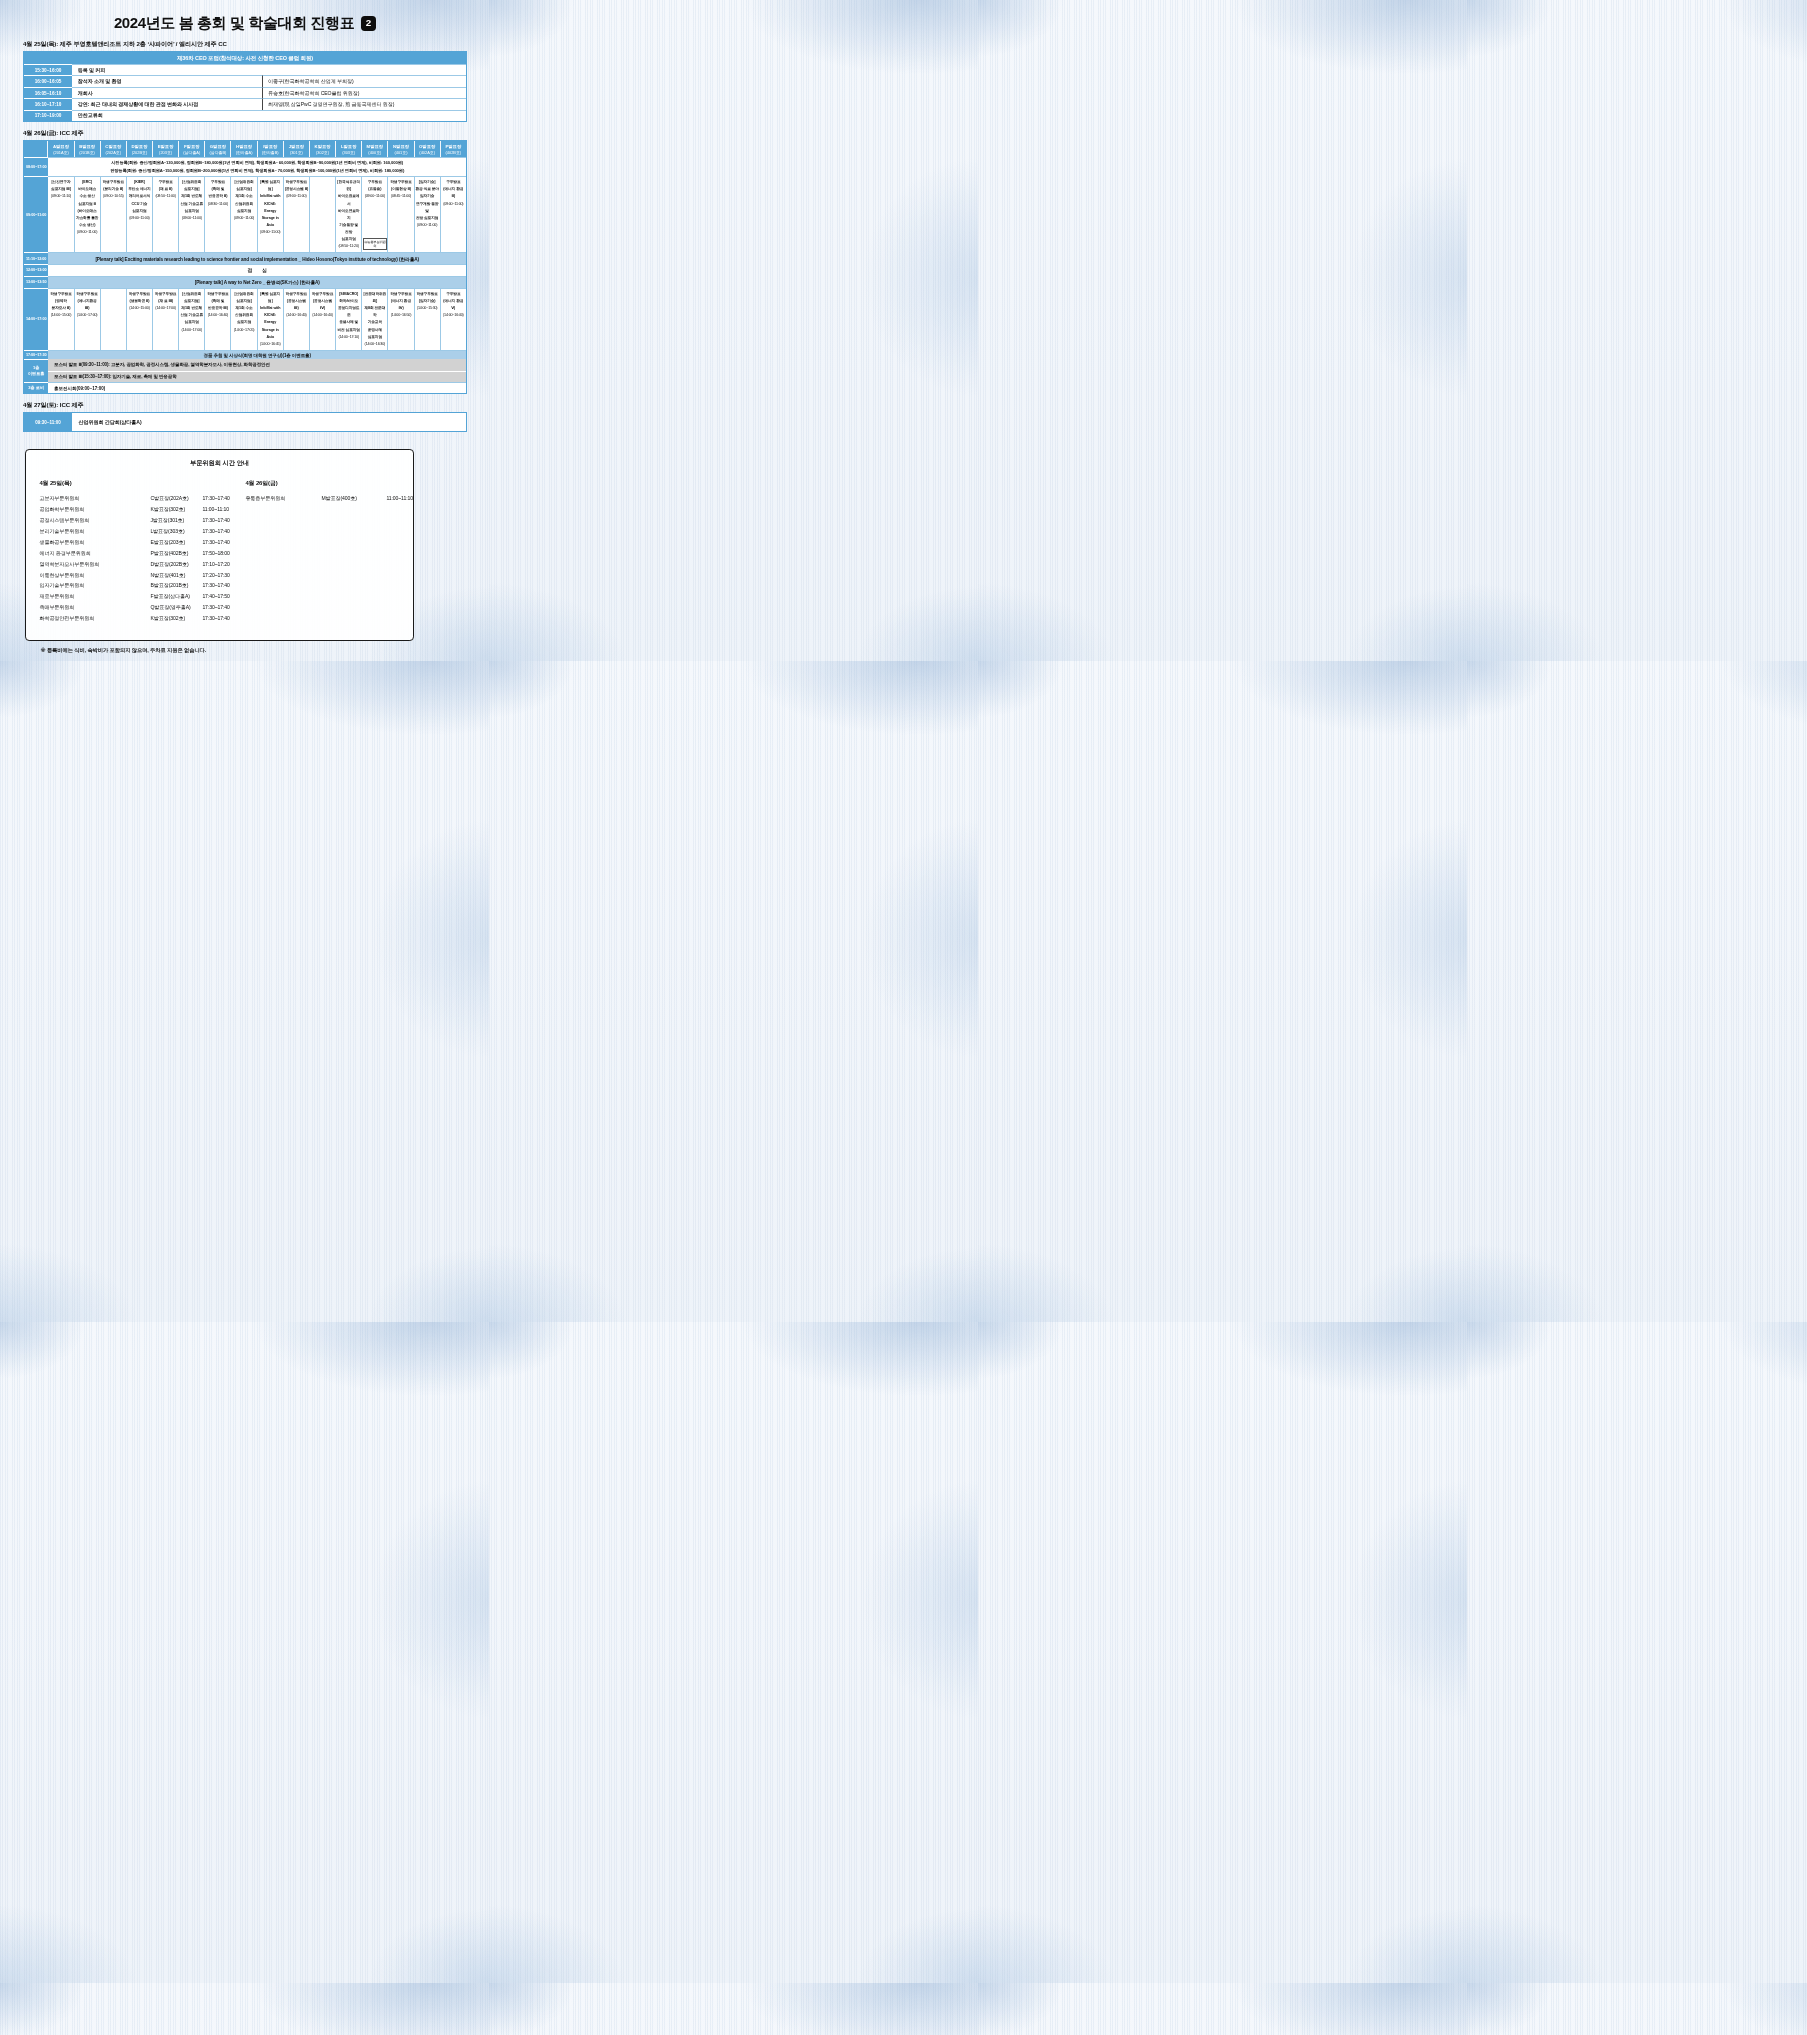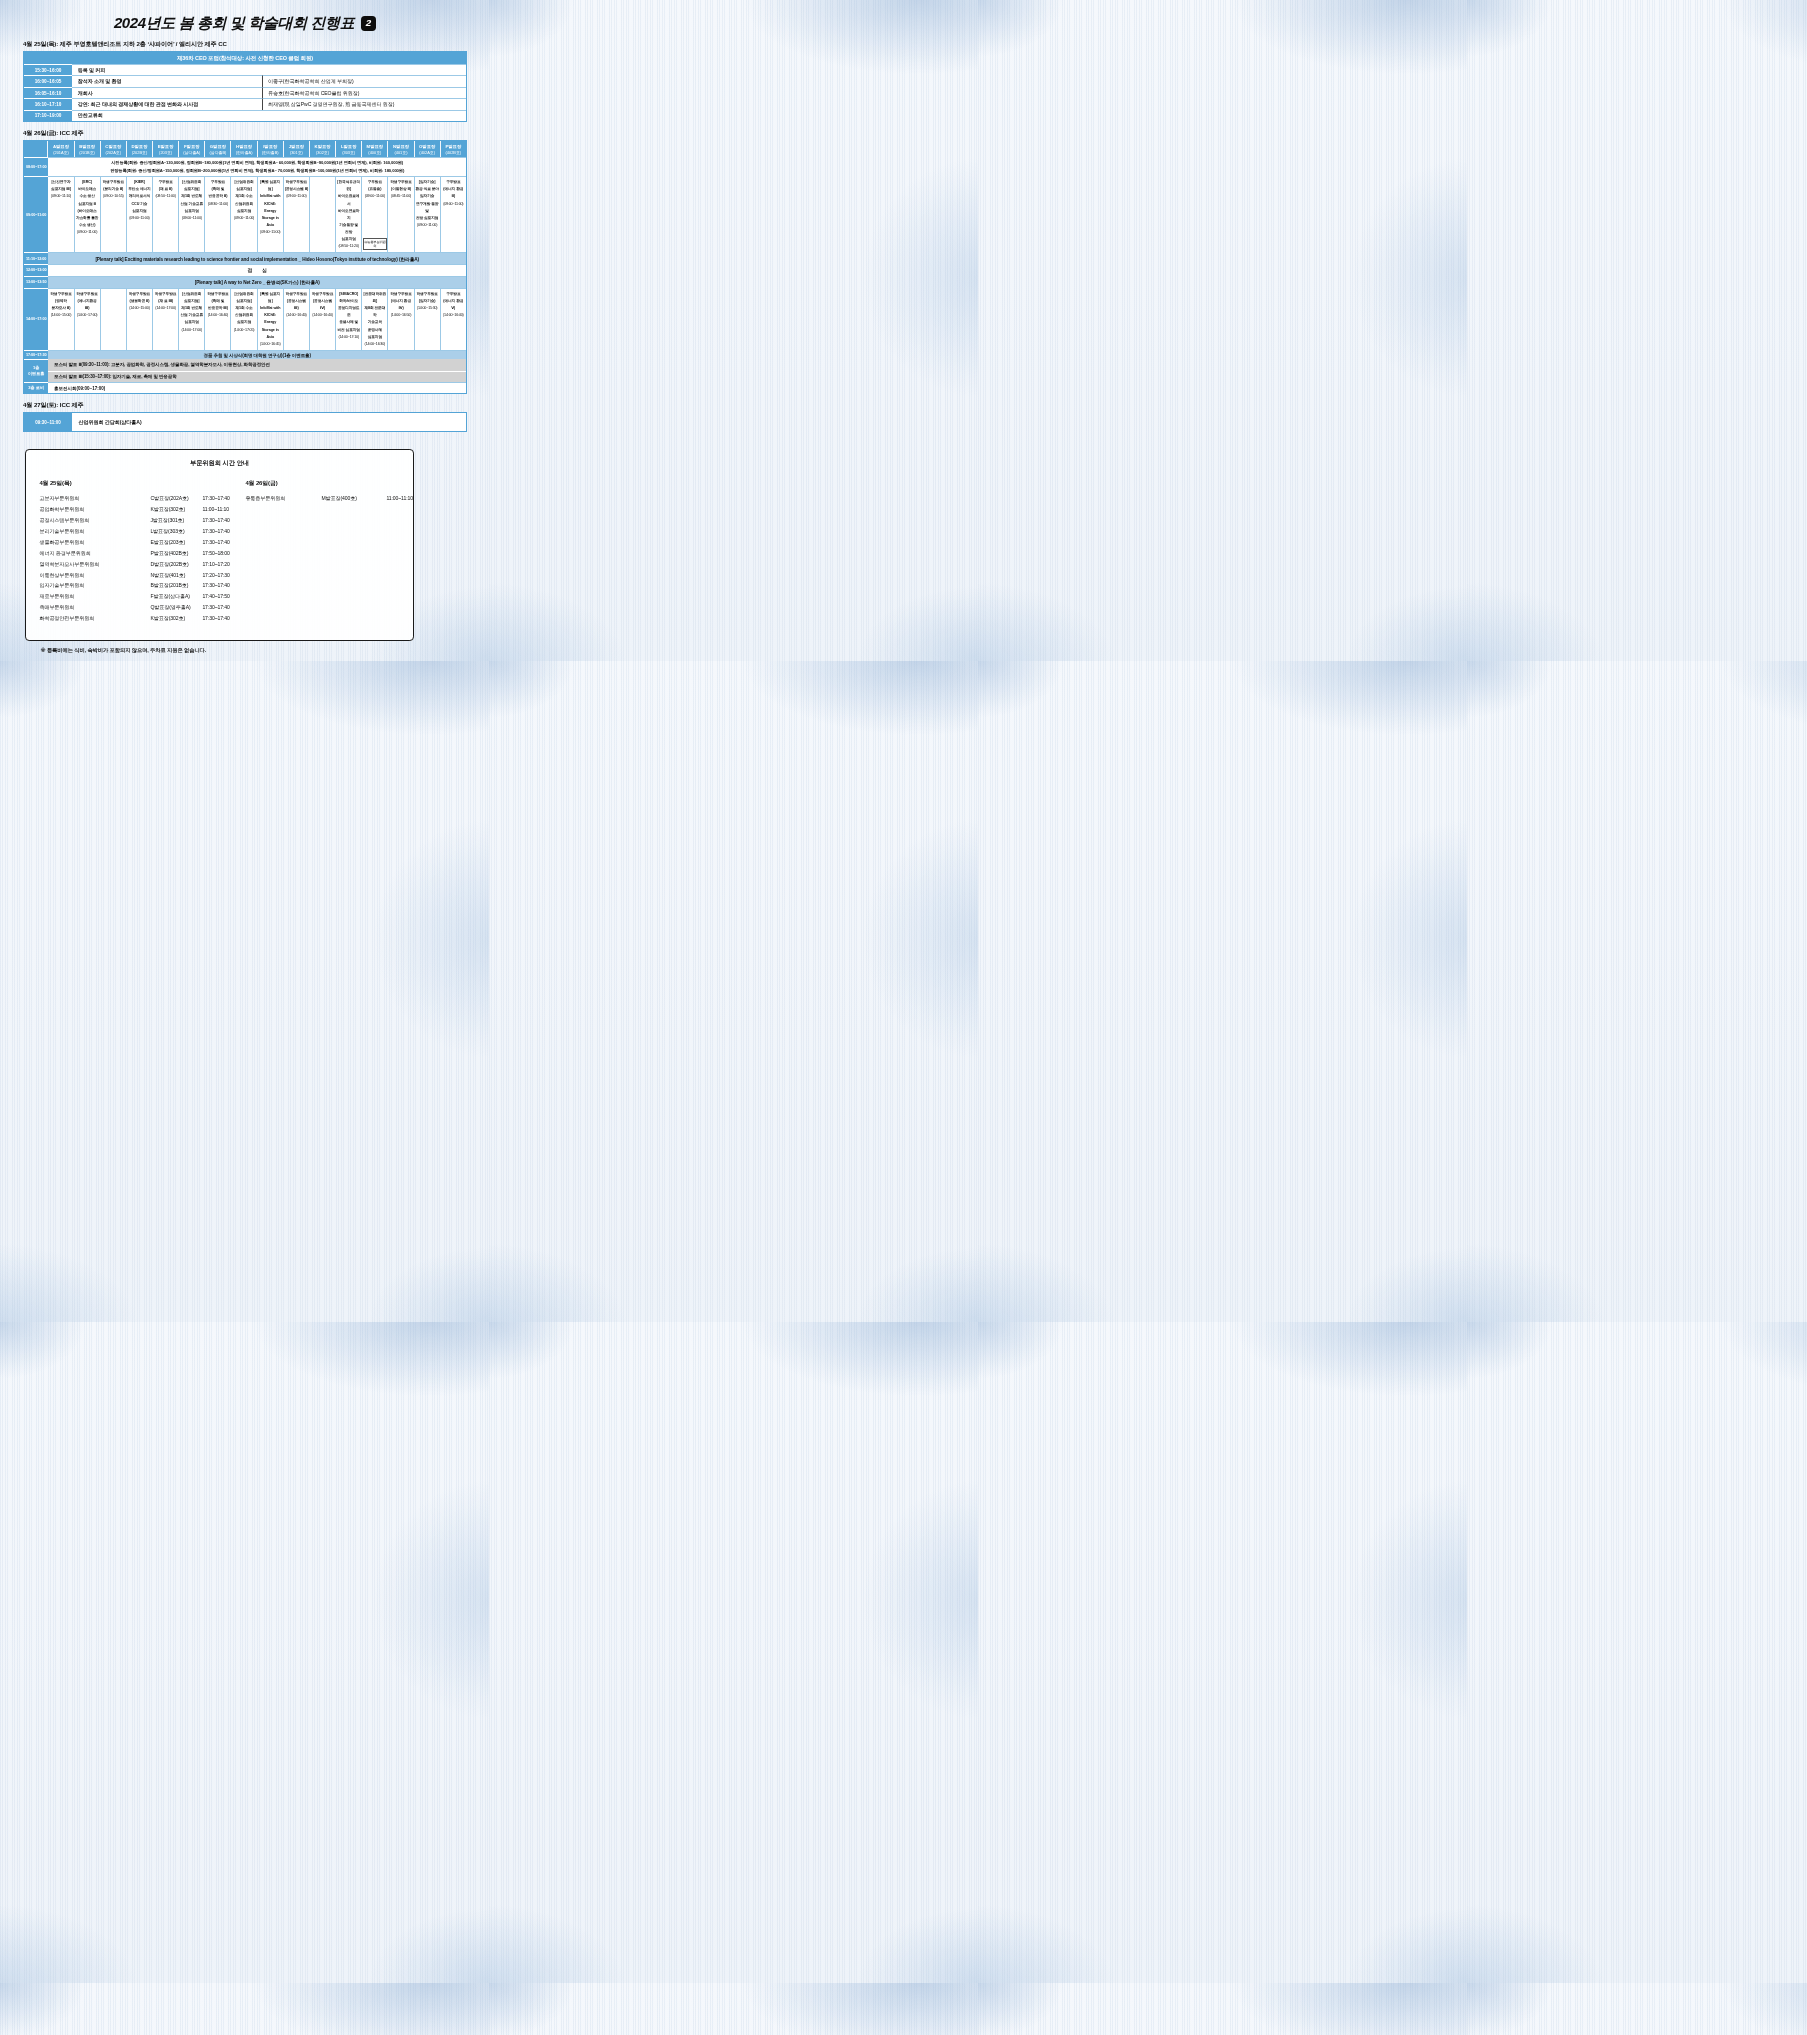--- a/index.html
+++ b/index.html
@@ -12,21 +12,21 @@
       radial-gradient(122px 81px at 0% 0%, rgba(147,178,214,.45), rgba(147,178,214,0) 70%),
       radial-gradient(171px 171px at 101% 42%, rgba(158,188,221,.34), rgba(158,188,221,0) 70%),
       radial-gradient(212px 122px at -2% 101%, rgba(158,188,221,.42), rgba(158,188,221,0) 70%),
       radial-gradient(171px 106px at 100% 100%, rgba(158,188,221,.40), rgba(158,188,221,0) 70%),
       repeating-linear-gradient(90deg, rgba(185,202,224,.22) 0 0.8px, rgba(255,255,255,0) 0.8px 2.4px),
       linear-gradient(#f5f8fc, #eef3f9);
   }
   .page { width: 489px; min-height: 638px; padding: 14px 22.4px 7.3px 23px; position: relative; }
 
   
-  .title-wrap { text-align: center; margin-bottom: 0; font-style: italic; }
+  .title-wrap { text-align: center; margin-bottom: 0; }
   .main-title { display: inline-block; font-size: 15px; font-weight: 700; letter-spacing: -0.4px; vertical-align: middle; }
   .title-badge { display: inline-block; vertical-align: middle; margin-left: 4.9px; width: 14.7px; height: 14.7px;
     background: #0d0d0d; color: #fff; border-radius: 3.7px; font-size: 9.8px; font-weight: 700;
     line-height: 14.7px; text-align: center; }
 
   
   .day-heading { font-size: 6.1px; font-weight: 700; margin: 6.5px 0 2.8px 0; letter-spacing: -0.1px; }
 
   
   .btable { width: 444px; border: 1.2px solid #54a4d6; background: #fff; }

